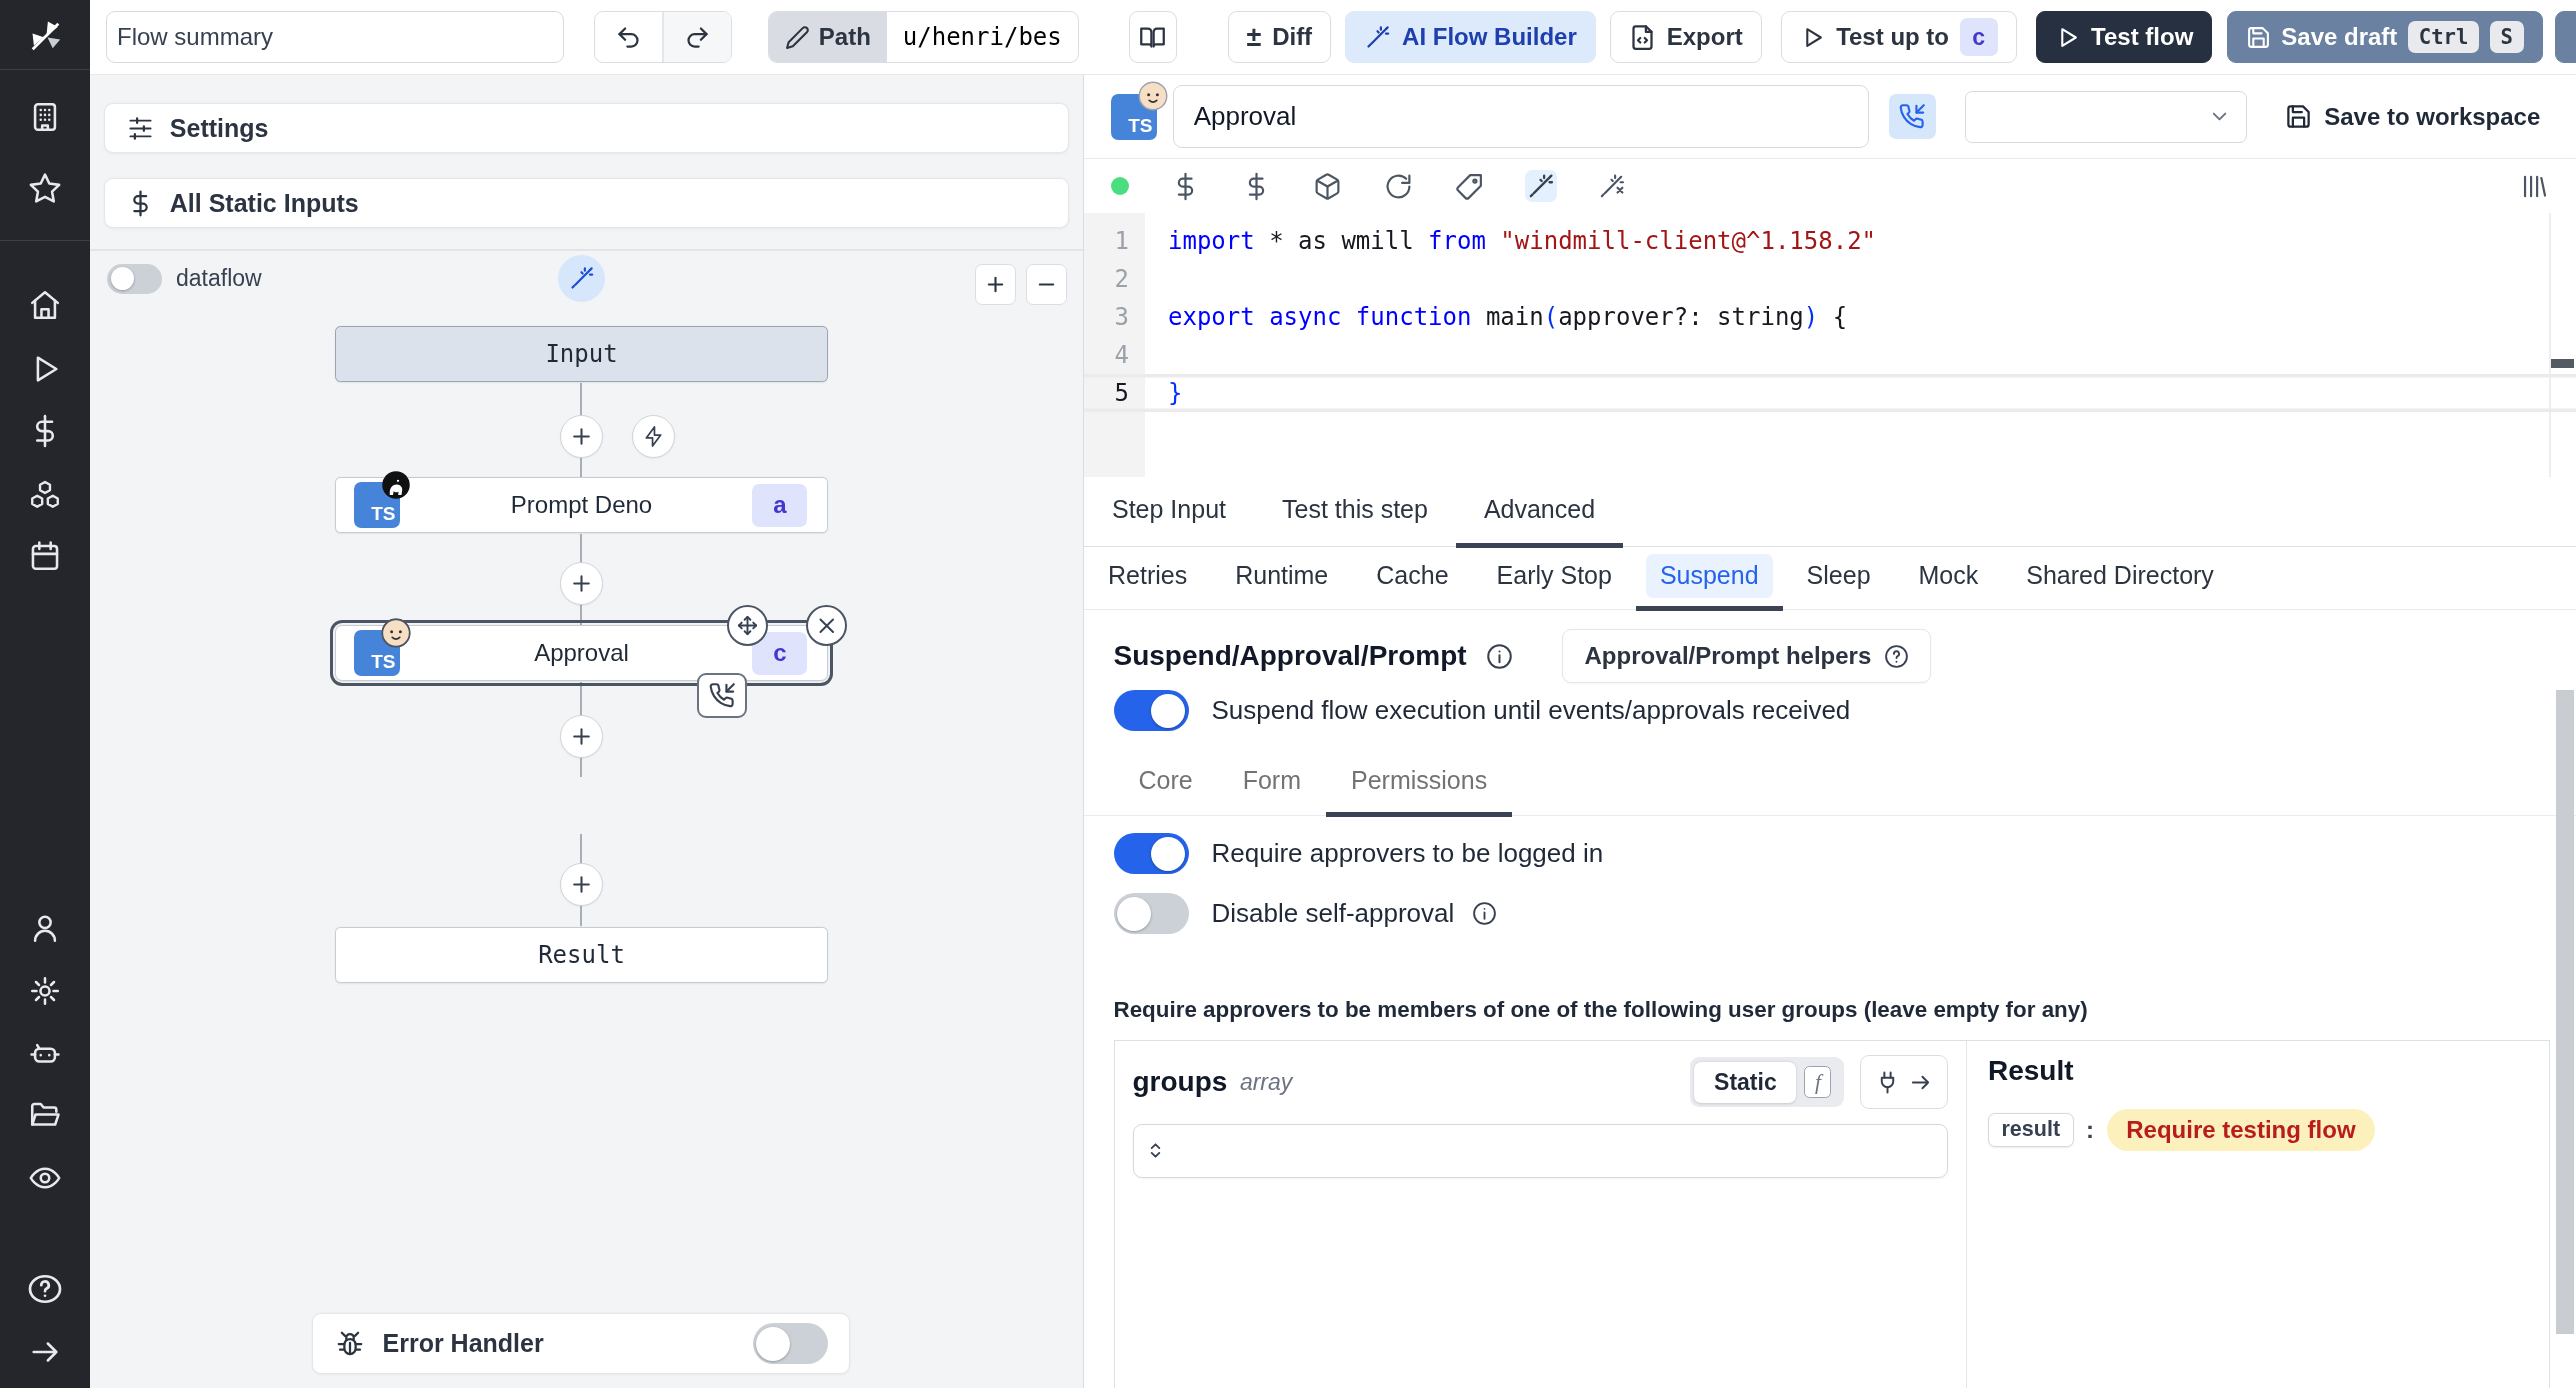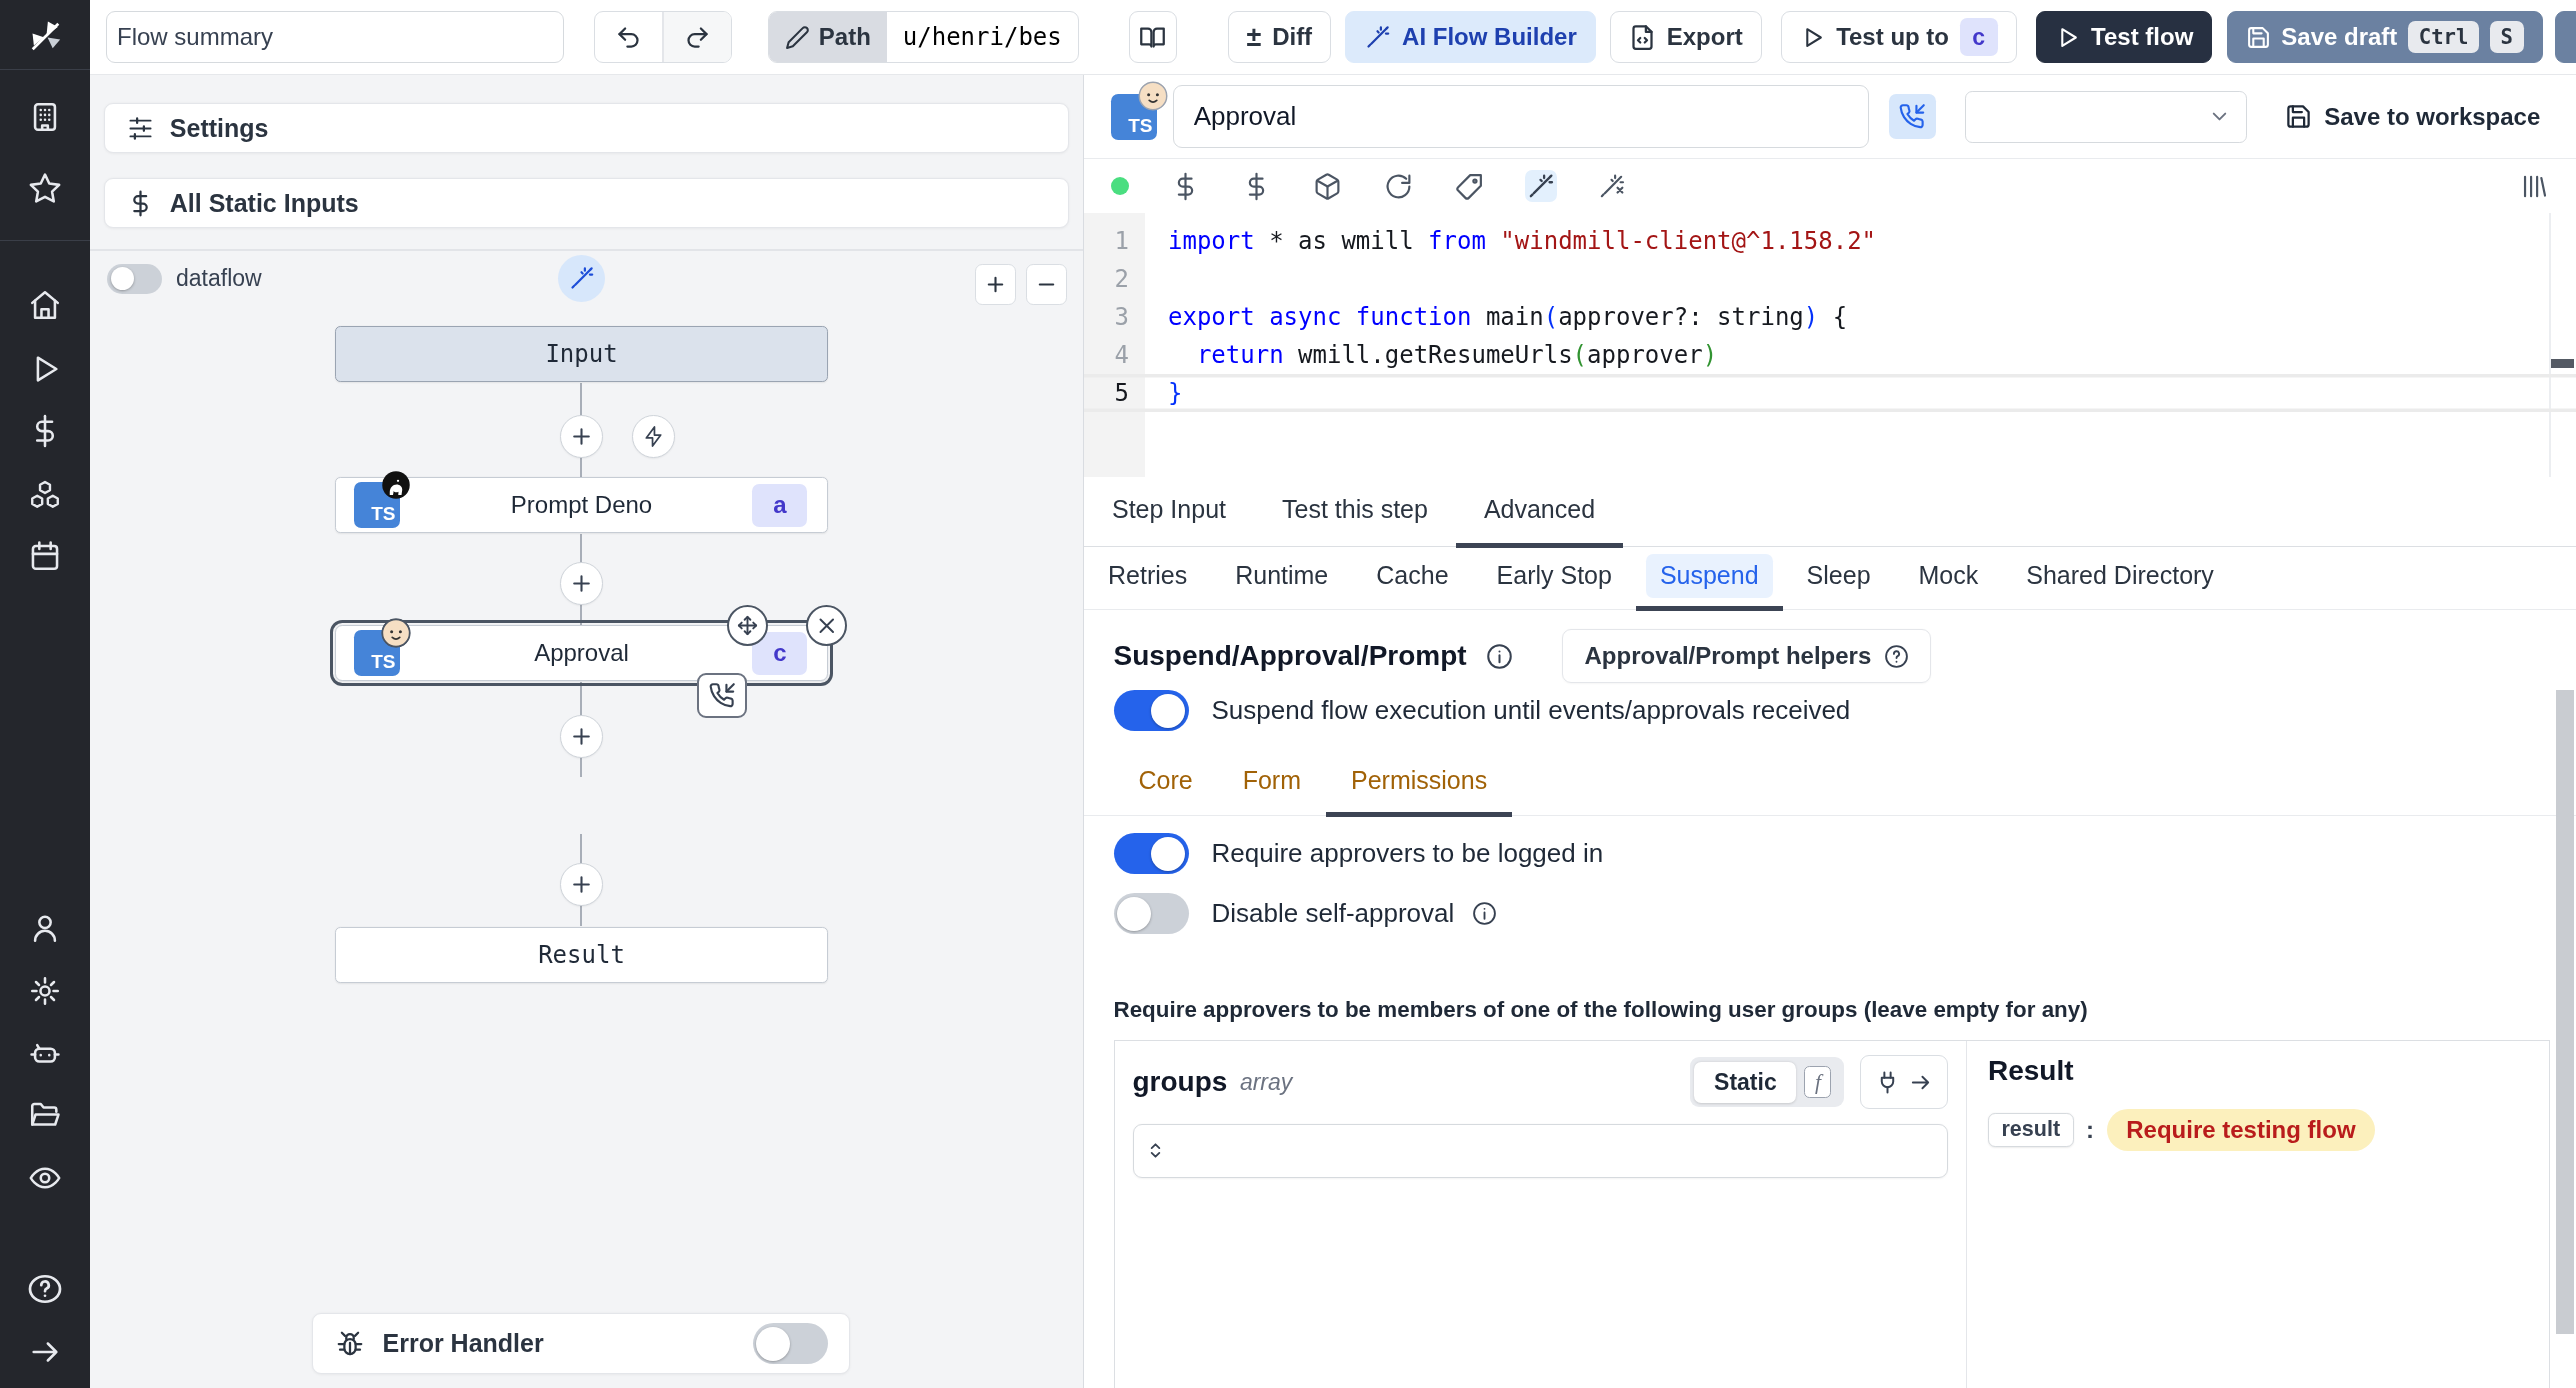--- a/index.html
+++ b/index.html
@@ -96,21 +96,21 @@
 .atab.active{border-bottom-color:#3c4454;color:#2563eb}
 .atab.active .pill{background:#e9f2fe;border-radius:7.2px;padding:7.2px 14.3px;margin:0 -14.3px}
 
 
 .adv{position:absolute;top:536px;left:0;right:0;bottom:0}
 .sus-head{position:absolute;top:18px;left:29.5px;display:flex;align-items:center;gap:19.7px}
 .sus-title{font-size:28px;font-weight:bold;color:#111827}
 .helpers-btn{height:54px;border:1.8px solid #e4e6ea;border-radius:9px;display:flex;align-items:center;gap:12.5px;padding:0 21.5px;font-size:24px;font-weight:bold;color:#2b3440;margin-left:29px;cursor:pointer;box-shadow:0 0.9px 1.8px rgba(0,0,0,.04)}
 .trow{position:absolute;left:29.5px;display:flex;align-items:center;gap:23px;font-size:26px;color:#1f2937}
 .subtabs{position:absolute;top:139px;left:0;right:0;height:66px;border-bottom:1.8px solid #e9ebee;display:flex;padding-left:29.5px}
-.stab{display:flex;align-items:center;padding:0 25px;font-size:25px;color:#a16207;cursor:pointer;border-bottom:5.4px solid transparent;margin-bottom:-1.8px}
+.stab{display:flex;align-items:center;padding:0 25px;font-size:25px;color:#737373;cursor:pointer;border-bottom:5.4px solid transparent;margin-bottom:-1.8px}
 .stab.active{border-bottom-color:#3c4454}
 .note{position:absolute;top:386px;left:29.5px;font-size:22.4px;font-weight:bold;color:#1f2937}
 .groups-box{position:absolute;top:429px;left:29.5px;width:1436px;bottom:-1.8px;border:1.8px solid #dcdfe3;border-bottom:none;display:flex}
 .gcol{width:852px;border-right:1.8px solid #e4e6ea;padding:14.3px 18px}
 .ghead{display:flex;align-items:center}
 .gname{font-size:28px;font-weight:bold;color:#111827}
 .gtype{font-size:23px;font-style:italic;color:#6b7280;margin-left:12.5px}
 .segctl{display:flex;align-items:center;background:#e9ebef;border-radius:9px;padding:4.5px}
 .segctl .on{background:#fff;border-radius:7.2px;padding:7.2px 19.7px;font-size:23px;font-weight:bold;color:#1f2937;box-shadow:0 0.9px 2.7px rgba(0,0,0,.15);cursor:pointer}
 .segctl .fx{width:43px;display:flex;align-items:center;justify-content:center;cursor:pointer}
@@ -566,21 +566,20 @@
           <div class="code-row">
             <span class="gutter-num">2</span>
             <span class="code-text"></span>
           </div>
           <div class="code-row">
             <span class="gutter-num">3</span>
             <span class="code-text"><span class="tok-k">export</span><span class="tok-p"> </span><span class="tok-k">async</span><span class="tok-p"> </span><span class="tok-k">function</span><span class="tok-p"> main</span><span class="tok-b1">(</span><span class="tok-p">approver?: string</span><span class="tok-b1">)</span><span class="tok-p"> {</span></span>
           </div>
           <div class="code-row">
             <span class="gutter-num">4</span>
-            <span class="code-text"><span class="tok-p">  </span><span class="tok-k">return</span><span class="tok-p"> wmill.getResumeUrls</span><span class="tok-b2">(</span><span class="tok-p">approver</span><span class="tok-b2">)</span></span>
           </div>
           <div class="code-row active">
             <span class="gutter-num">5</span>
             <span class="code-text"><span class="tok-b1">}</span></span>
           </div>
         </div>
     </div>
 
     <nav class="tabs1">
       <div class="ptab">Step Input</div>

